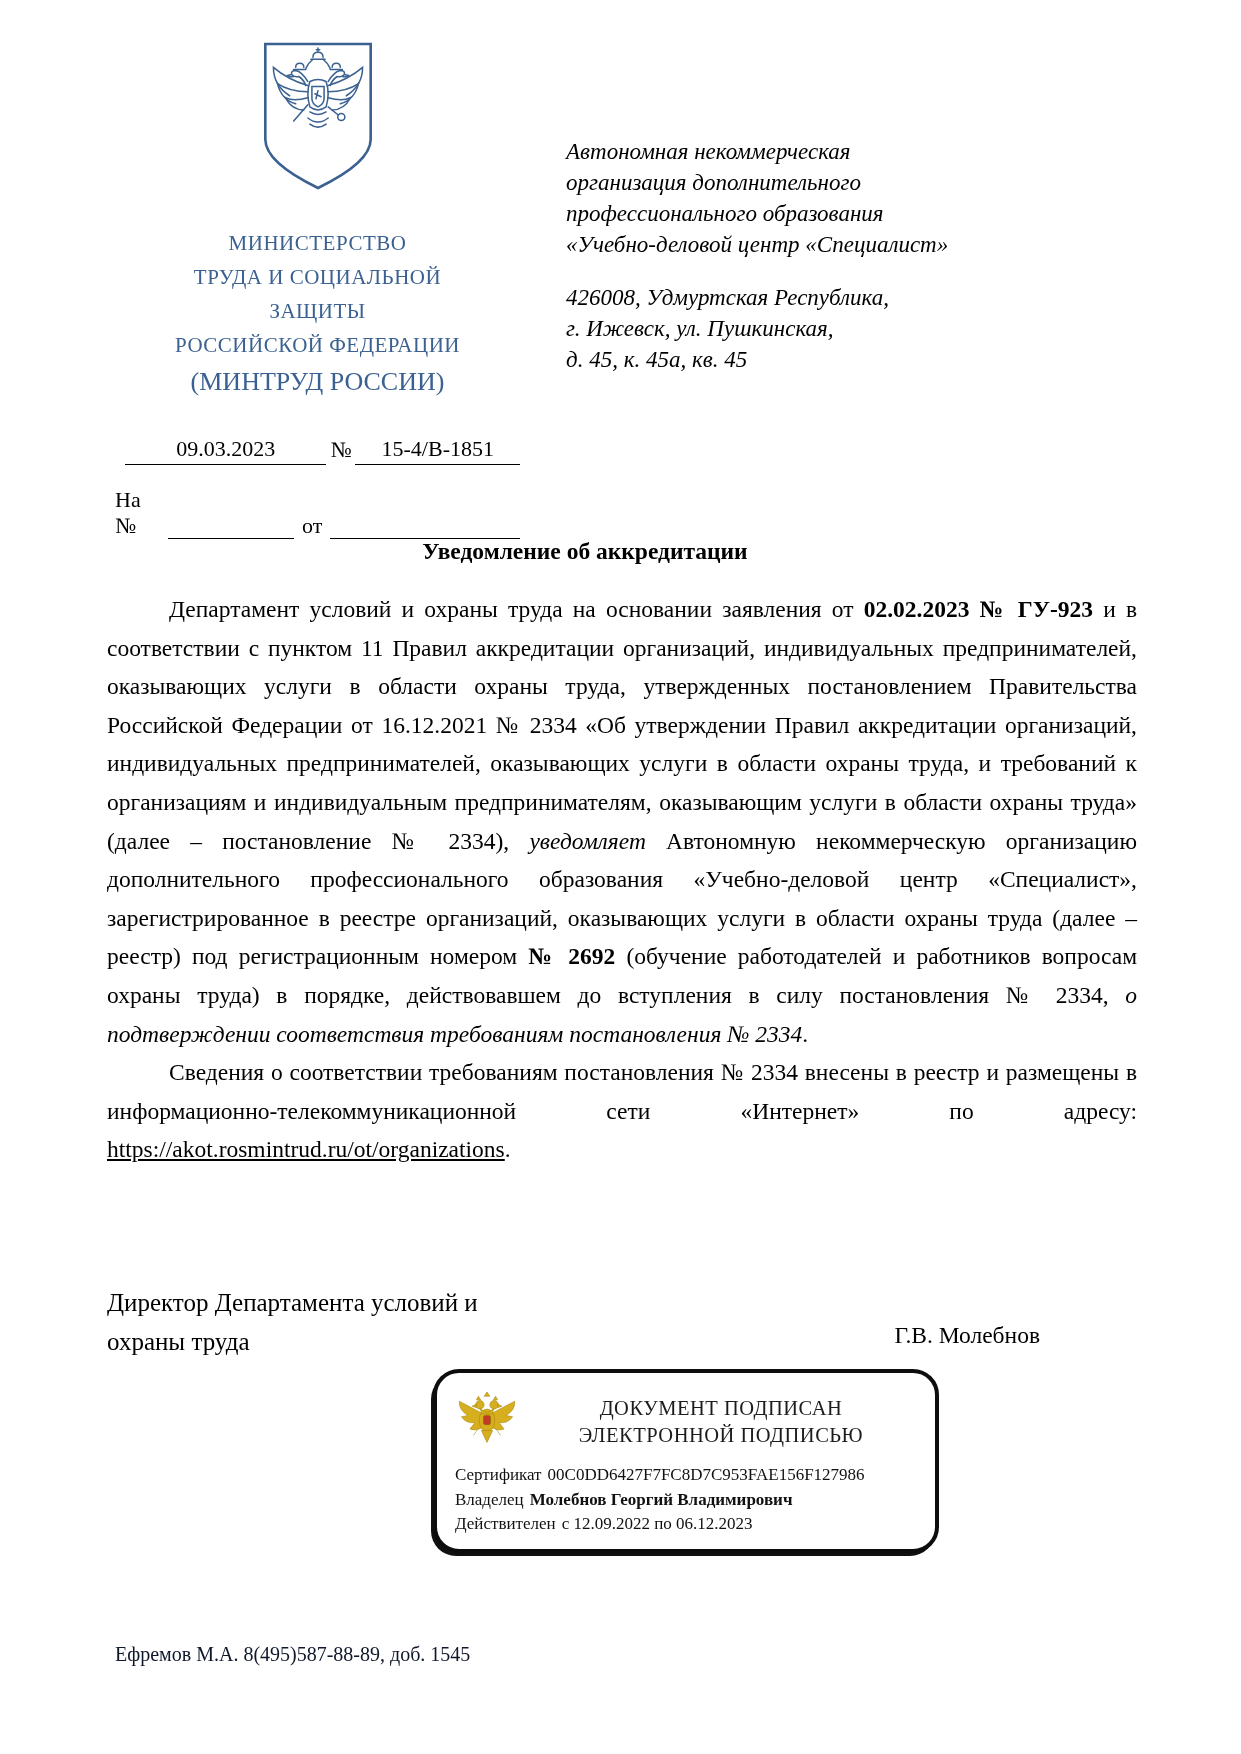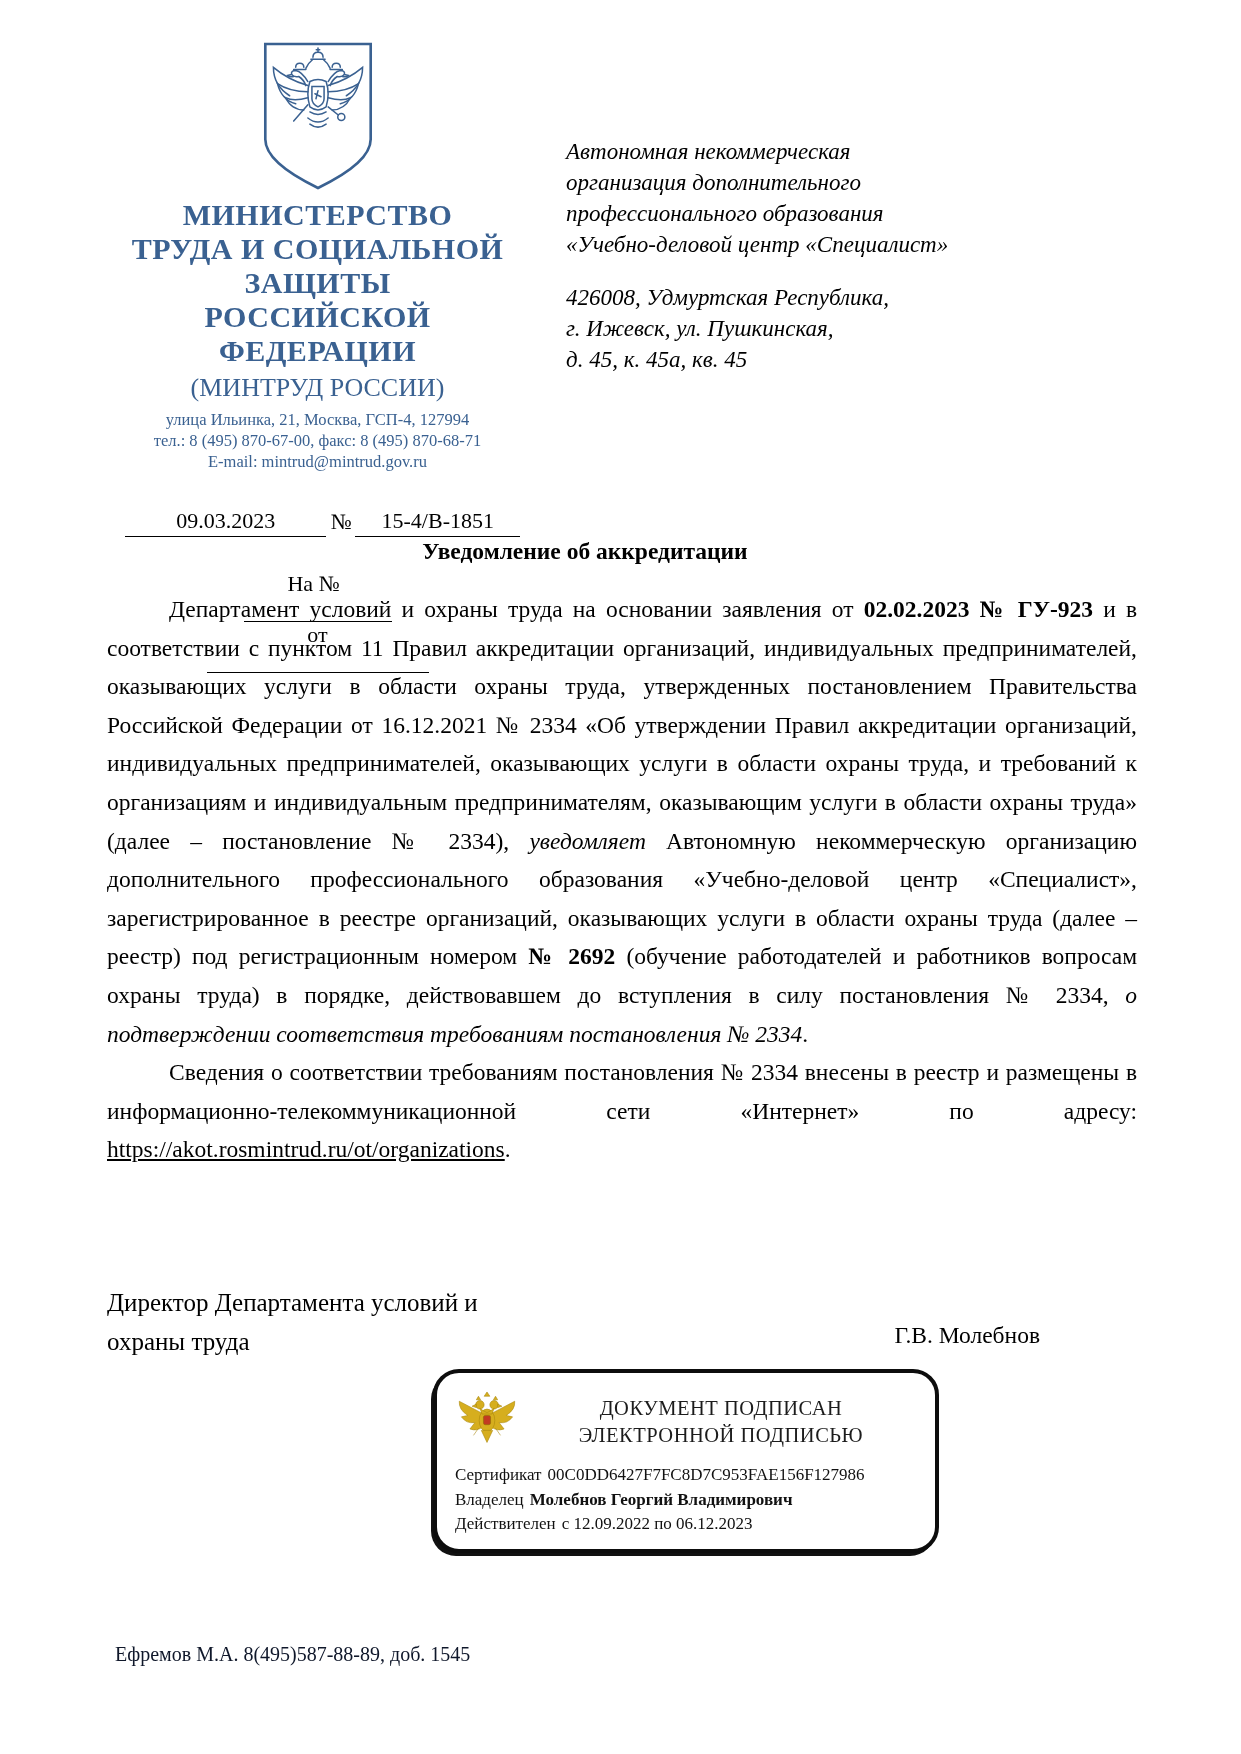--- a/index.html
+++ b/index.html
@@ -13,37 +13,37 @@
   }
   .preline{white-space:pre-line;}
 
   
   .letterhead{
     position:absolute;left:115px;top:40px;width:405px;
     text-align:center;color:#3a6191;
   }
   .emblem-wrap{height:158px;}
   .ministry-name{
-    font-weight:bold;font-size:30px;line-height:34px;letter-spacing:.5px;
+    font-weight:normal;font-size:21px;line-height:34px;letter-spacing:.5px;margin-top:28px;
   }
   .ministry-short{font-size:26px;line-height:36px;margin-top:2px;}
   .ministry-contacts{font-size:16.5px;line-height:21px;margin-top:3px;}
 
   .ref-row{
     display:flex;align-items:flex-end;justify-content:center;
     margin:36px 0 0 10px;color:#000;font-size:22px;
   }
   .ref-cell{border-bottom:1.6px solid #000;text-align:center;padding:0 6px 2px 6px;}
   .ref-date{width:205px;}
   .ref-no{width:165px;}
   .ref-nosign{padding:0 4px 2px 4px;}
 
   .reply-row{
-    display:flex;align-items:center;
-    margin-top:34px;color:#000;font-size:22px;text-align:left;flex-direction:column;
+    display:flex;align-items:flex-end;
+    margin-top:22px;color:#000;font-size:22px;text-align:left;
   }
   .blank{display:inline-block;border-bottom:1.6px solid #000;height:24px;}
   .reply-label{padding-right:8px;}
   .reply-ot{padding:0 8px;}
 
   
   .recipient{
     position:absolute;left:566px;top:136px;width:460px;
     font-size:23px;line-height:31px;text-align:left;font-style:italic;
   }
@@ -131,23 +131,20 @@
           <path d="M54 46 H66 V58 Q66 63 60 66 Q54 63 54 58 Z"></path>
           <path d="M57 53 L63 56 M60 50 L58 58"></path>
         </g>
       </svg>
     </div>
     <div class="ministry-name preline">МИНИСТЕРСТВО
 ТРУДА И СОЦИАЛЬНОЙ
 ЗАЩИТЫ
 РОССИЙСКОЙ ФЕДЕРАЦИИ</div>
     <div class="ministry-short">(МИНТРУД РОССИИ)</div>
-    <div class="ministry-contacts preline">улица Ильинка, 21, Москва, ГСП-4, 127994
-тел.: 8 (495) 870-67-00, факс: 8 (495) 870-68-71
-E-mail: mintrud@mintrud.gov.ru</div>
 
     <div class="ref-row">
       <span class="ref-cell ref-date">09.03.2023</span>
       <span class="ref-nosign">№</span>
       <span class="ref-cell ref-no">15-4/В-1851</span>
     </div>
 
     <div class="reply-row">
       <span class="reply-label">На №</span>
       <span class="blank" style="width:148px;"></span>

